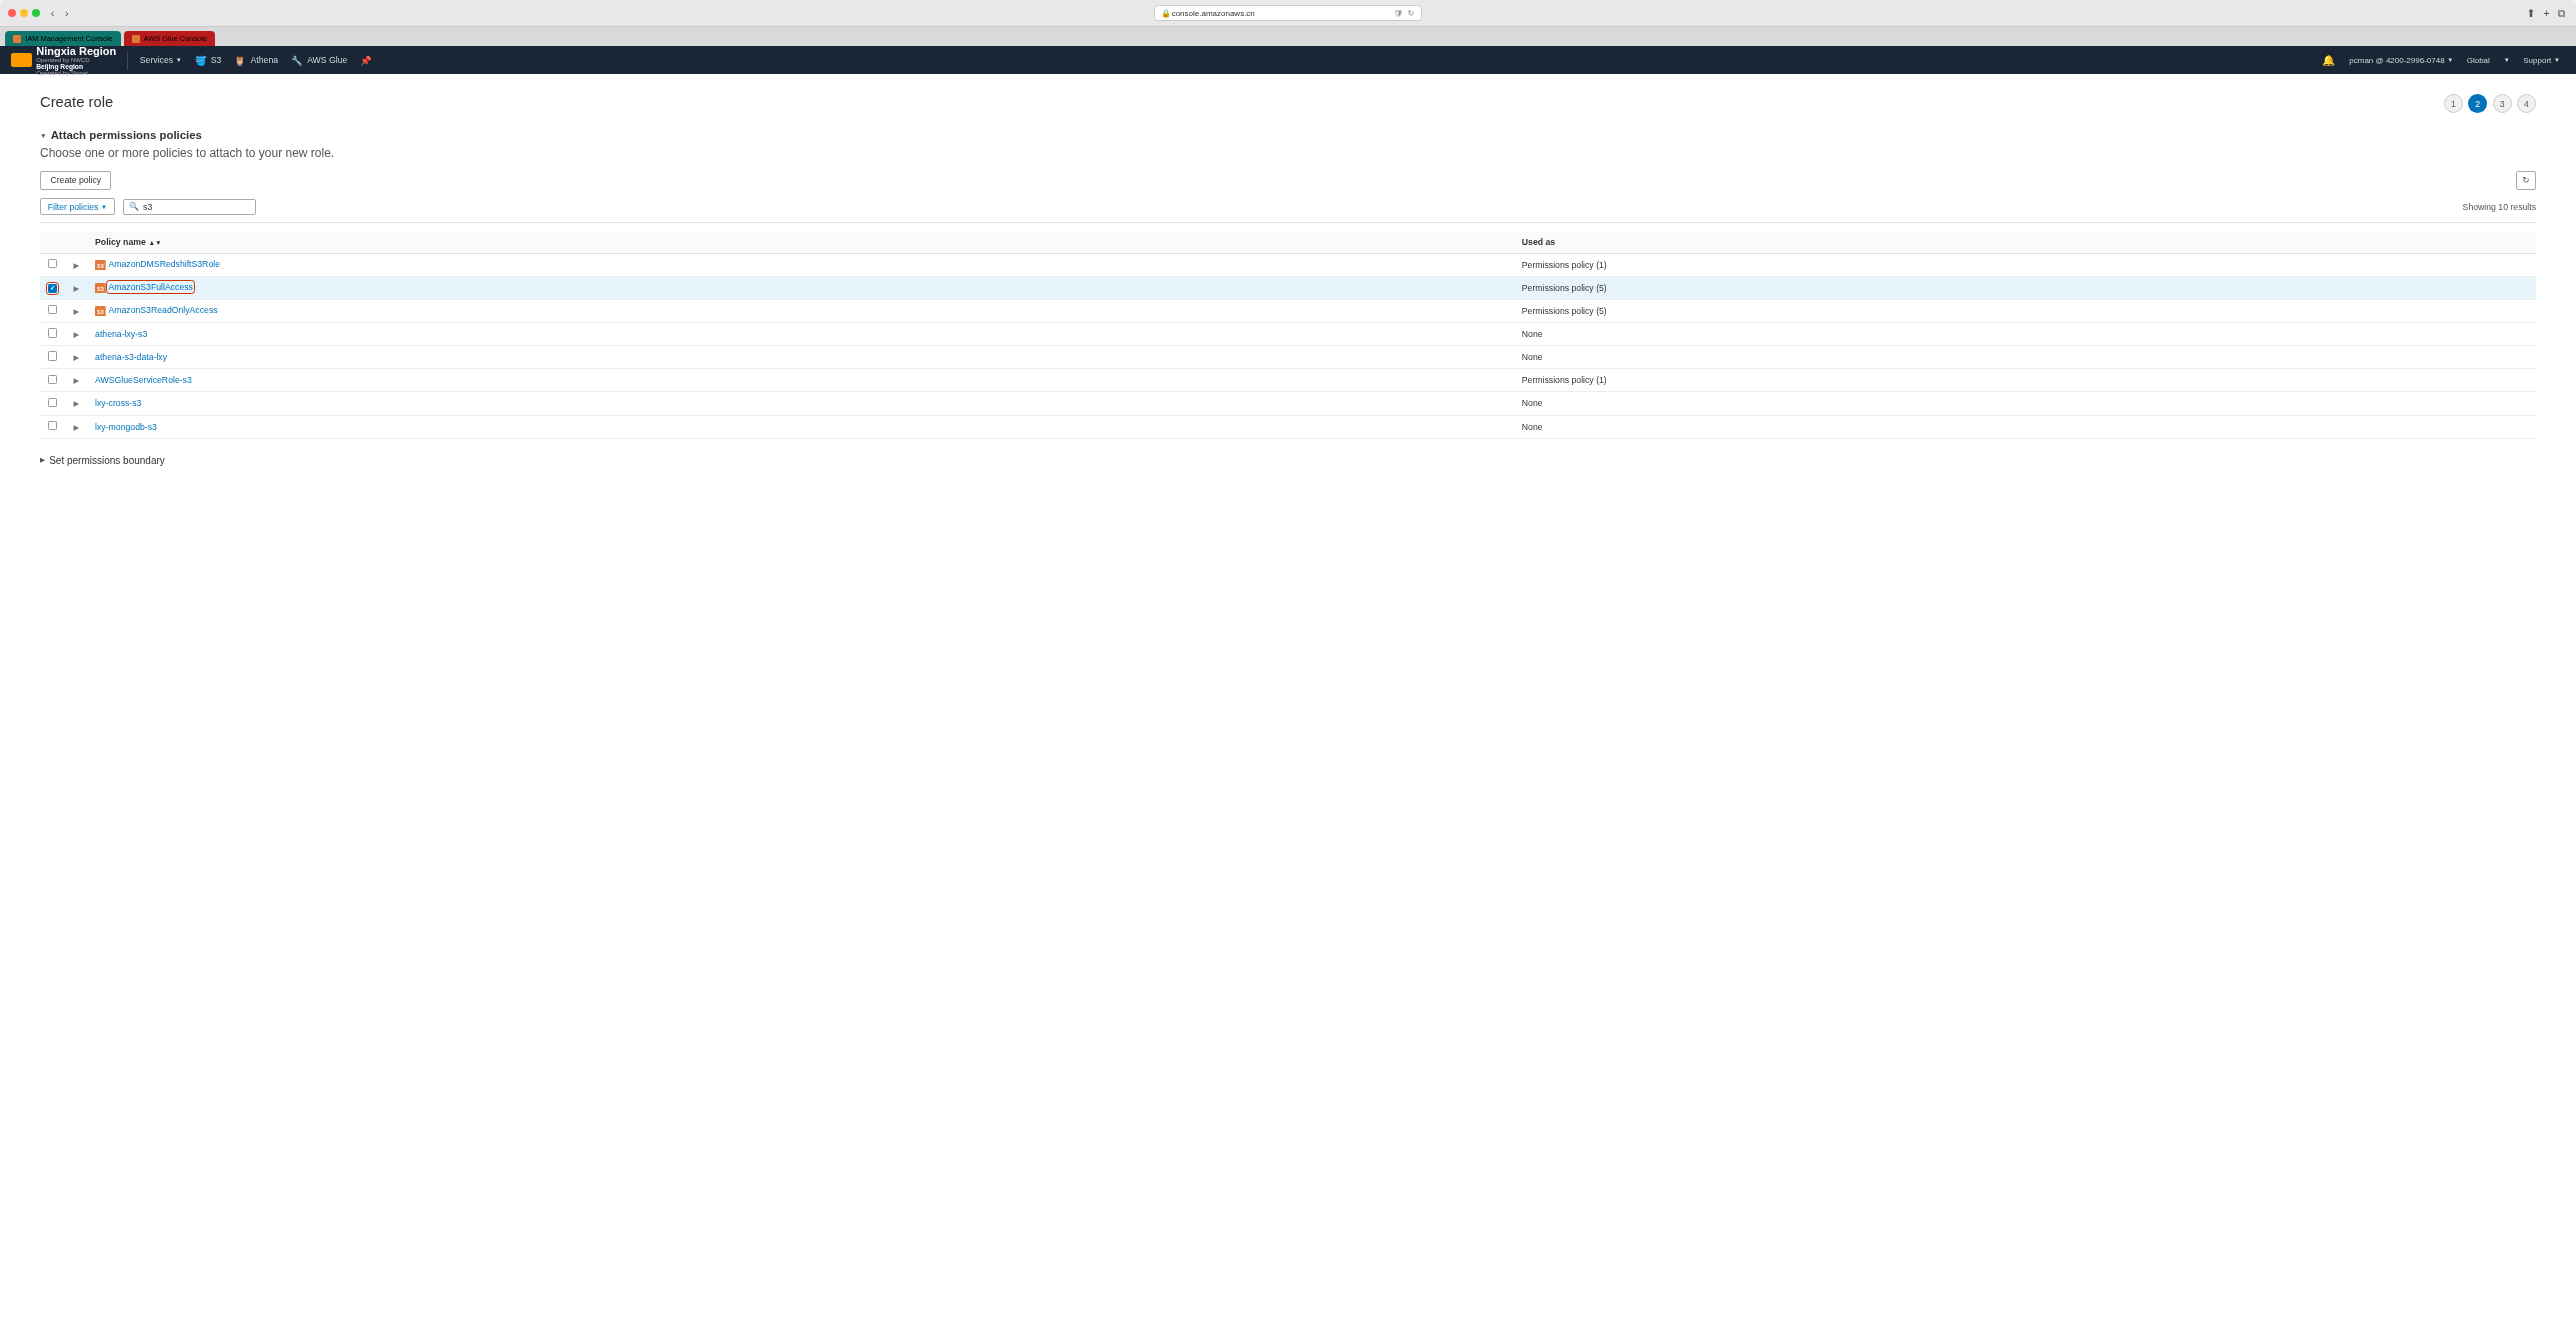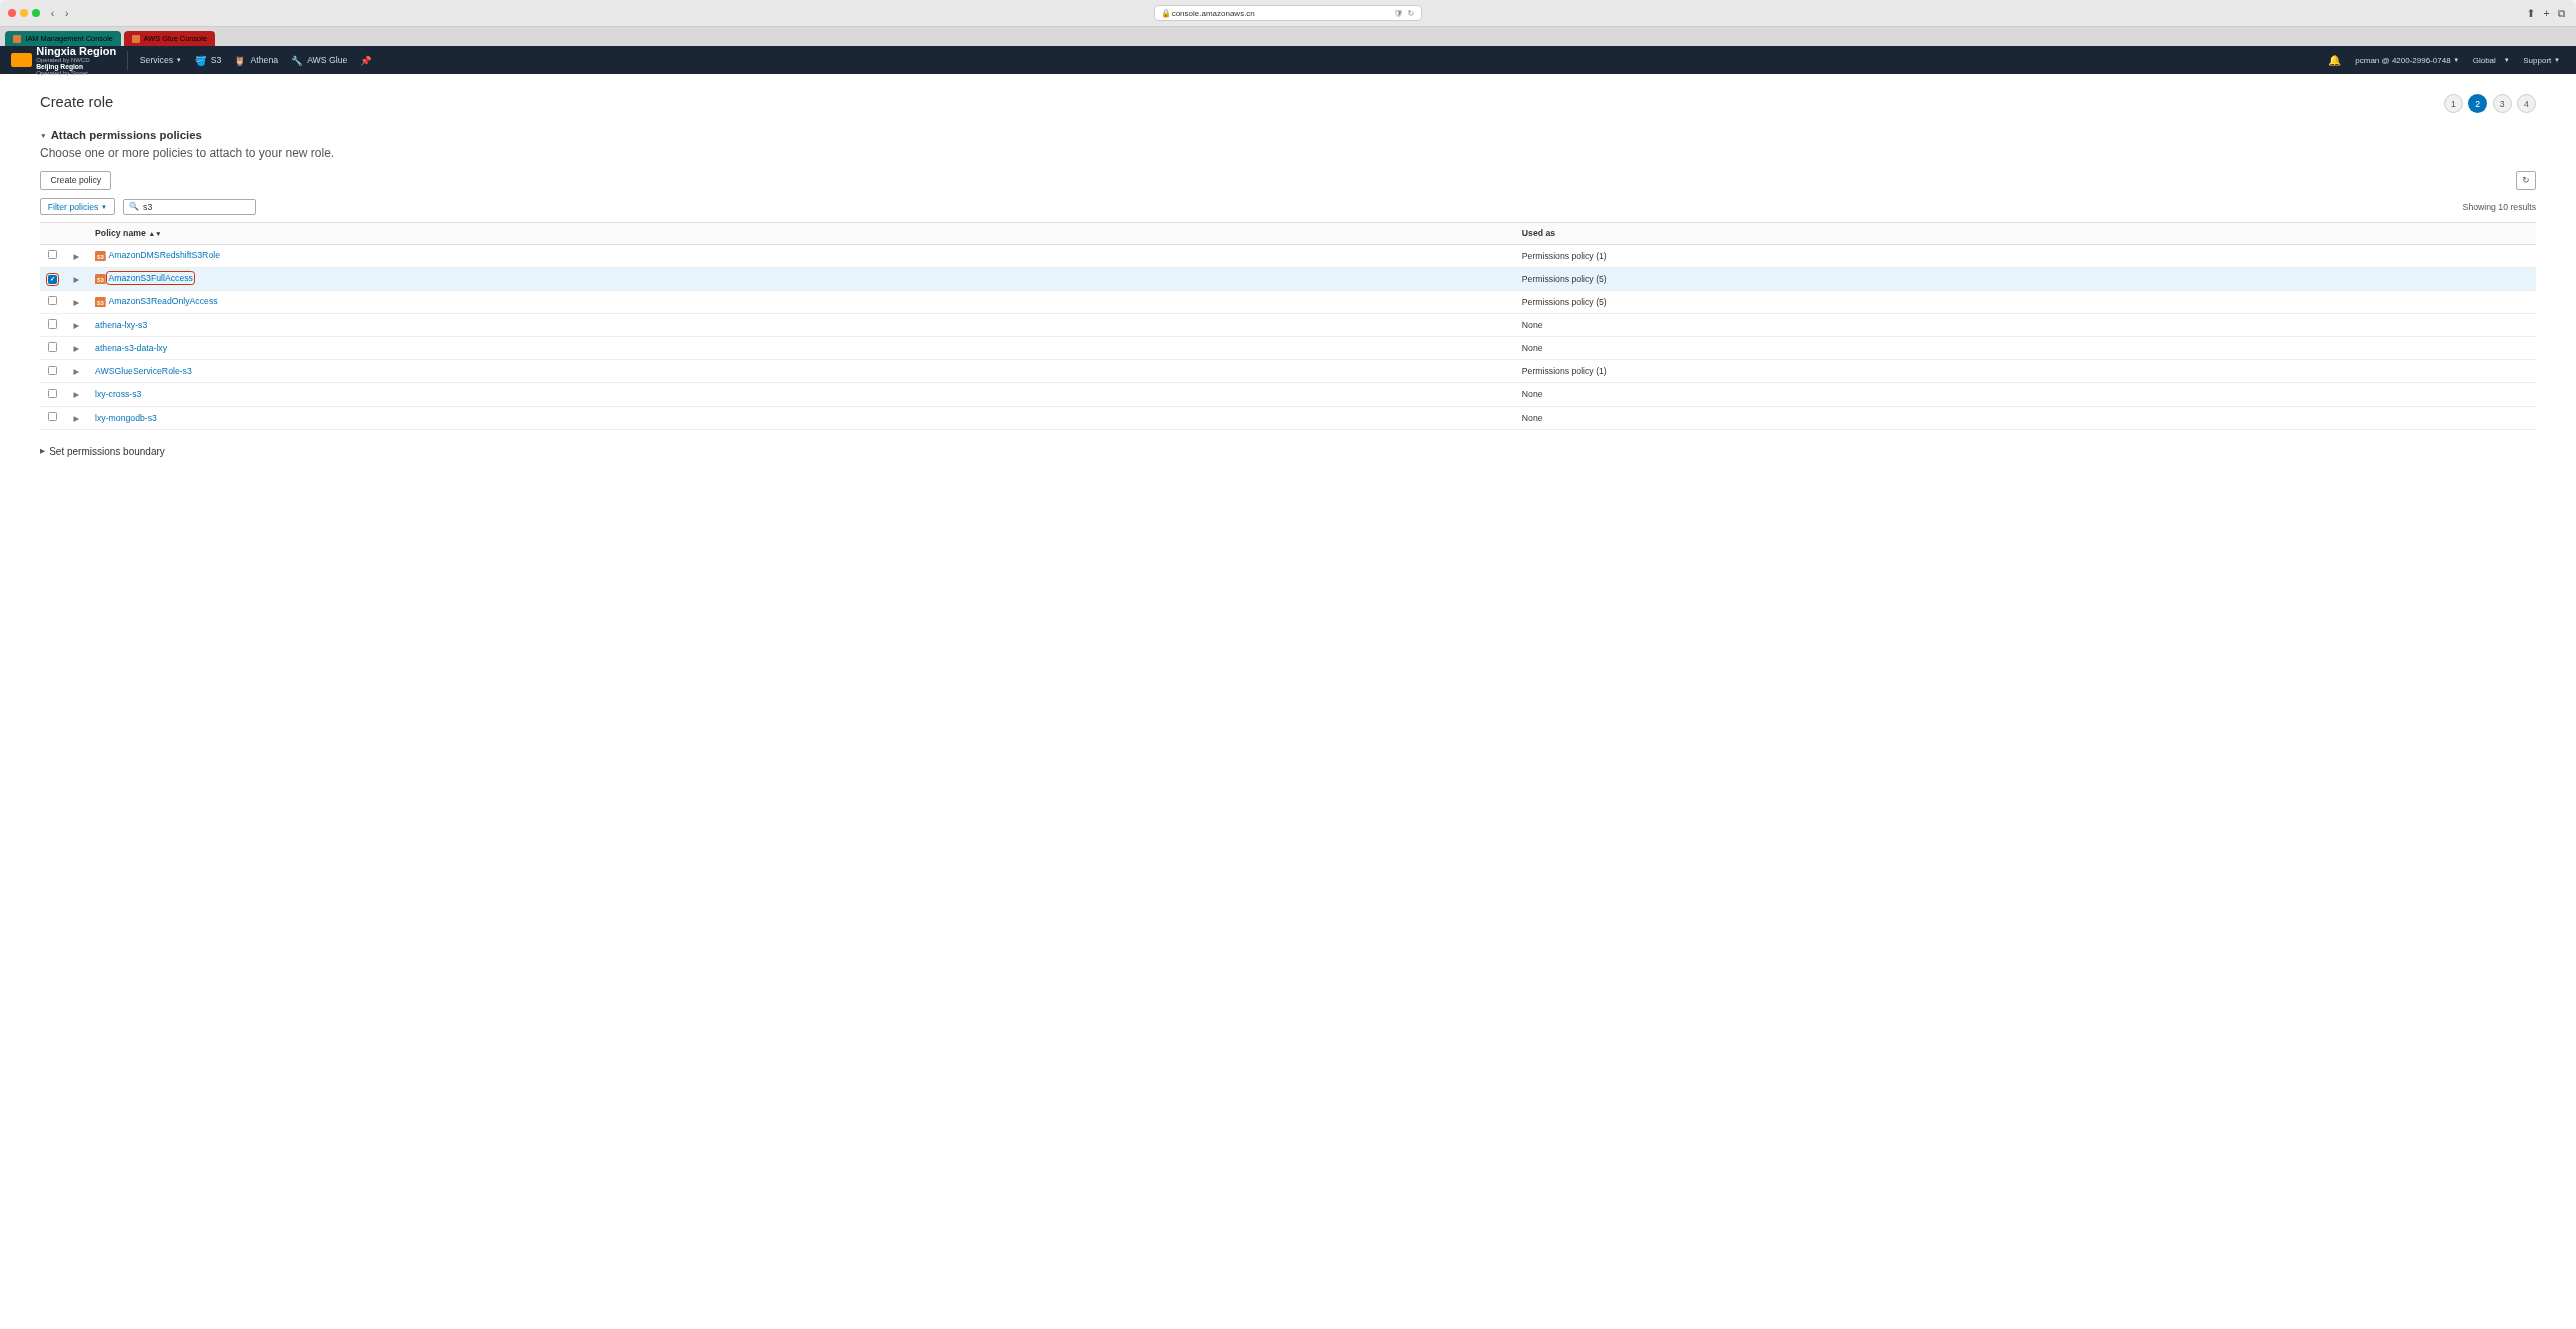--- a/index.html
+++ b/index.html
@@ -73,21 +73,21 @@
     .nav-item {
       color: #cdd; font-size: 8.7px; padding: 0 6.7px; cursor: pointer;
       display: flex; align-items: center; gap: 4px; height: 37px;
     }
     .nav-item-services { display: flex; align-items: center; gap: 2.7px; }
     .service-icon { font-size: 9.4px; }
     .pin-icon { color: #aaa; font-size: 9.4px; }
     .nav-right { margin-left: auto; display: flex; align-items: center; gap: 2.7px; }
     .nav-bell { font-size: 10.7px; color: #cdd; cursor: pointer; padding: 0 5.4px; }
     .nav-user { font-size: 8px; color: #cdd; cursor: pointer; padding: 0 5.4px; display: flex; align-items: center; gap: 2.7px; }
-    .nav-global { font-size: 8px; color: #cdd; cursor: pointer; padding: 0 5.4px; display: flex; align-items: center; gap: 8px; }
+    .nav-global { font-size: 8px; color: #cdd; cursor: pointer; padding: 0 5.4px; display: flex; align-items: center; gap: 14px; }
     .nav-support { font-size: 8px; color: #cdd; cursor: pointer; padding: 0 5.4px; display: flex; align-items: center; gap: 2.7px; }
 
     
     .main-content { background: white; min-height: calc(100vh - 74px); padding: 20px 40px; }
 
     
     .page-title-area { display: flex; align-items: flex-start; justify-content: space-between; margin-bottom: 16px; }
     .page-title { font-size: 14.8px; font-weight: 300; color: #333; }
     .step-indicators { display: flex; align-items: center; gap: 5.4px; }
     .step { width: 19px; height: 19px; border-radius: 50%; display: flex; align-items: center; justify-content: center; font-size: 8.7px; font-weight: 500; cursor: pointer; }
@@ -107,21 +107,21 @@
     .btn-create-policy {
       background: white; border: 0.7px solid #aaa; border-radius: 2px;
       padding: 3.4px 9.4px; font-size: 8.7px; cursor: pointer; color: #333;
     }
     .btn-refresh {
       background: white; border: 0.7px solid #aaa; border-radius: 2px;
       padding: 3.4px 5.4px; font-size: 8.7px; cursor: pointer; color: #555;
     }
 
     
-    .filter-row { display: flex; align-items: center; gap: 8px; margin-bottom: 0; border-bottom: 0.7px solid #e0e0e0; padding-bottom: 6.7px; }
+    .filter-row { display: flex; align-items: center; gap: 8px; margin-bottom: 9px; border-bottom: 0.7px solid #e0e0e0; padding-bottom: 6.7px; }
     .filter-policies-btn {
       background: none; border: 0.7px solid #aaa; border-radius: 2px;
       padding: 2.7px 6.7px; font-size: 8.7px; cursor: pointer; color: #0073bb;
       display: flex; align-items: center; gap: 2.7px;
     }
     .search-box {
       display: flex; align-items: center; border: 0.7px solid #aaa; border-radius: 2px;
       padding: 2px 5.4px; gap: 4px; background: white;
     }
     .search-box input {

